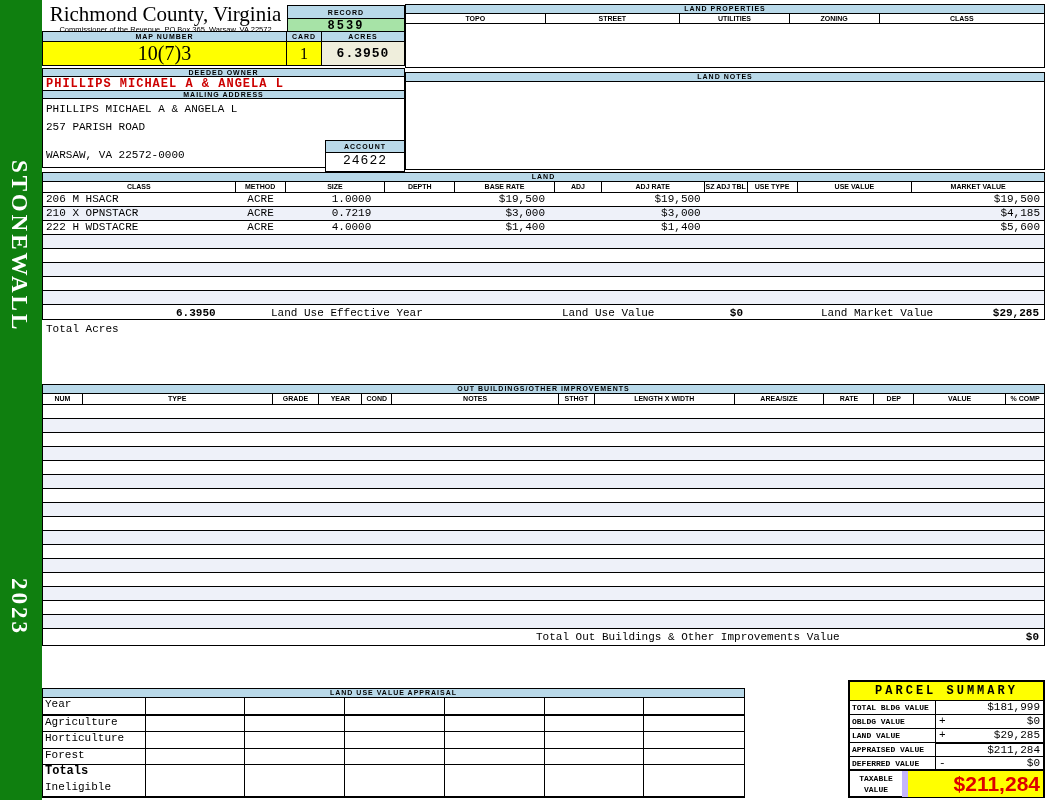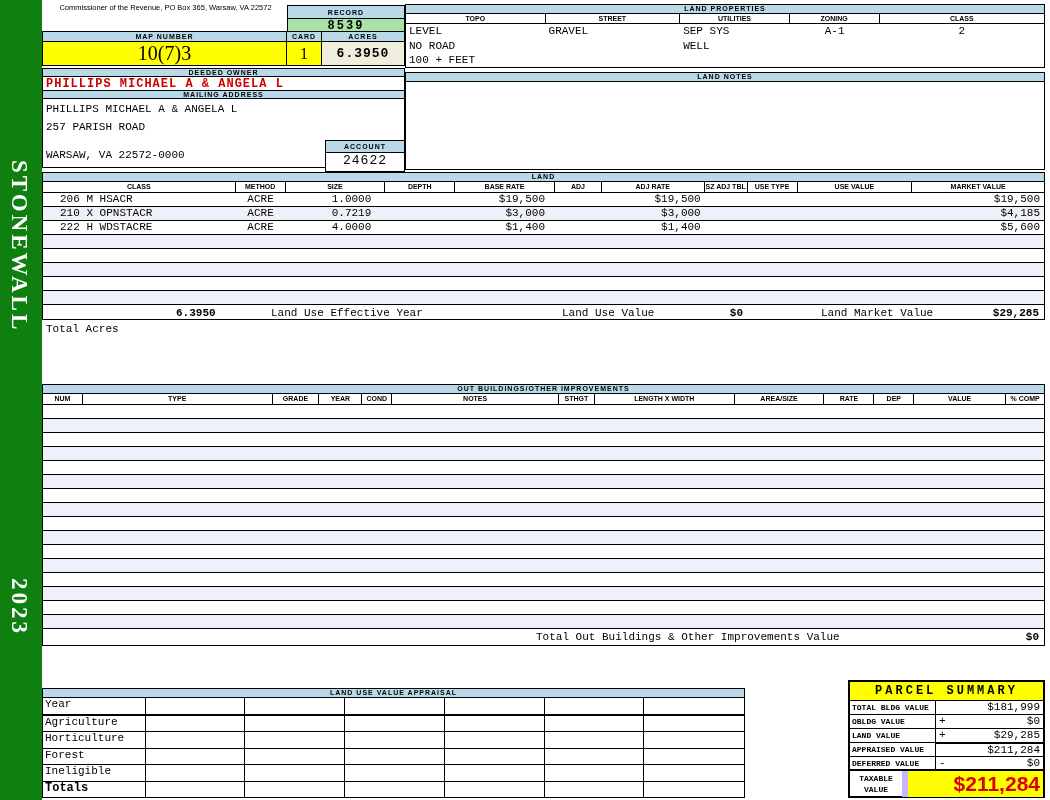--- a/index.html
+++ b/index.html
@@ -21,21 +21,21 @@
   .cream  { background:#efeedc; }
   .alt    { background:#eef1f9; }
   .red    { color:#cc0000; }
   .thdr { display:flex; background:#fff; border-bottom:1px solid #000; }
   .thdr .c { border-right:1px solid #000; font-size:7px; font-weight:bold; text-align:center;
              line-height:10px; overflow:hidden; white-space:nowrap; }
   .thdr .c:last-child { border-right:none; }
   .trow { display:flex; height:14px; border-bottom:1px solid #000; }
   .trow .c { font-family:"Liberation Mono","DejaVu Sans Mono",monospace; font-size:11px; line-height:13px;
              overflow:hidden; white-space:pre; }
-  .al { text-align:left; padding-left:17px; }
+  .al { text-align:left; padding-left:3px; }
   .ac { text-align:center; }
   .ar { text-align:right; }
   .lp-col { overflow:hidden; }
   .lp-col .ln { font-family:"Liberation Mono","DejaVu Sans Mono",monospace; font-size:11px; line-height:14.5px; white-space:pre; }
   .ap-row { display:flex; border-bottom:1px solid #000; flex:1; }
   .ap-row .lab { width:103px; border-right:1px solid #000; font-family:"Liberation Mono",monospace;
                  font-size:11px; line-height:13px; padding-left:2px; overflow:hidden; }
   .ap-row .cell { width:100px; border-right:1px solid #000; }
   .ap-row .cell:last-child { border-right:none; }
   .ps-row { display:flex; height:14px; border-bottom:1px solid #000; }
@@ -48,20 +48,21 @@
 <body>
 
 <div class="page">
 
   <div class="vtext" style="top:160px;">STONEWALL</div>
   <div class="vtext" style="top:578px;">2023</div>
 
   <div class="card">
 
     <div class="abs" style="left:2px; top:3px; width:243px; height:28px;">
+      <div class="title">Richmond County, Virginia</div>
       <div class="subtitle">Commissioner of the Revenue, PO Box 365, Warsaw, VA 22572</div>
     </div>
 
     <div class="abs bar" style="left:245px; top:5px; width:118px; height:14px; line-height:13px;">RECORD</div>
     <div class="abs box green mono" style="left:245px; top:18px; width:118px; height:16px; font-size:12px; font-weight:bold; text-align:center; line-height:15px; letter-spacing:2px;">8539</div>
 
     <div class="abs bar" style="left:0; top:31px; width:245px; height:11px; line-height:10px;">MAP NUMBER</div>
     <div class="abs bar" style="left:244px; top:31px; width:36px; height:11px; line-height:10px;">CARD</div>
     <div class="abs bar" style="left:279px; top:31px; width:84px; height:11px; line-height:10px;">ACRES</div>
 
@@ -70,40 +71,20 @@
     <div class="abs box cream mono" style="left:279px; top:41px; width:84px; height:25px; font-size:13px; font-weight:bold; text-align:center; line-height:23px; letter-spacing:1px;">6.3950</div>
 
     <div class="abs box" style="left:363px; top:4px; width:640px; height:64px;">
       <div class="bar" style="height:9px; line-height:8px; border:none; border-bottom:1px solid #000;">LAND PROPERTIES</div>
       <div class="thdr" style="height:10px;">
         <div class="c" style="width:140px;">TOPO</div>
         <div class="c" style="width:135px;">STREET</div>
         <div class="c" style="width:110px;">UTILITIES</div>
         <div class="c" style="width:90px;">ZONING</div>
         <div class="c" style="width:165px;">CLASS</div>
-      </div>
-      <div style="display:flex; height:44px;">
-        <div class="lp-col" style="width:140px; padding-left:3px;">
-          <div class="ln">LEVEL</div>
-          <div class="ln">NO ROAD</div>
-          <div class="ln">100 + FEET</div>
-        </div>
-        <div class="lp-col" style="width:135px; padding-left:3px;">
-          <div class="ln">GRAVEL</div>
-        </div>
-        <div class="lp-col" style="width:110px; padding-left:3px;">
-          <div class="ln">SEP SYS</div>
-          <div class="ln">WELL</div>
-        </div>
-        <div class="lp-col ac" style="width:90px;">
-          <div class="ln">A-1</div>
-        </div>
-        <div class="lp-col ac" style="width:165px;">
-          <div class="ln">2</div>
-        </div>
       </div>
     </div>
 
     <div class="abs bar" style="left:0; top:68px; width:363px; height:9px; line-height:8px;">DEEDED OWNER</div>
     <div class="abs box mono red" style="left:0; top:76px; width:363px; height:15px; font-size:12px; font-weight:bold; line-height:14px; padding-left:3px; letter-spacing:1px; white-space:nowrap;">PHILLIPS MICHAEL A &amp; ANGELA L</div>
 
     <div class="abs bar" style="left:0; top:90px; width:363px; height:9px; line-height:8px;">MAILING ADDRESS</div>
     <div class="abs box" style="left:0; top:98px; width:363px; height:70px;">
       <div class="abs mono" style="left:3px; top:4px; font-size:11px; white-space:nowrap;">PHILLIPS MICHAEL A &amp; ANGELA L</div>
       <div class="abs mono" style="left:3px; top:22px; font-size:11px; white-space:nowrap;">257 PARISH ROAD</div>
@@ -260,31 +241,31 @@
       </div>
       <div class="ap-row">
         <div class="lab">Forest</div>
         <div class="cell"></div>
           <div class="cell"></div>
           <div class="cell"></div>
           <div class="cell"></div>
           <div class="cell"></div>
           <div class="cell"></div>
       </div>
+      <div class="ap-row" style="border-bottom:none;">
+        <div class="lab" style="font-weight:bold; font-size:12px;">Totals</div>
+        <div class="cell"></div>
+          <div class="cell"></div>
+          <div class="cell"></div>
+          <div class="cell"></div>
+          <div class="cell"></div>
+          <div class="cell"></div>
+      </div>
       <div class="ap-row">
         <div class="lab">Ineligible</div>
-        <div class="cell"></div>
-          <div class="cell"></div>
-          <div class="cell"></div>
-          <div class="cell"></div>
-          <div class="cell"></div>
-          <div class="cell"></div>
-      </div>
-      <div class="ap-row" style="border-bottom:none;">
-        <div class="lab" style="font-weight:bold; font-size:12px;">Totals</div>
         <div class="cell"></div>
           <div class="cell"></div>
           <div class="cell"></div>
           <div class="cell"></div>
           <div class="cell"></div>
           <div class="cell"></div>
       </div>
     </div>
 
     <div class="abs" style="left:806px; top:680px; width:197px; height:118px; border:2px solid #000; background:#fff;">

